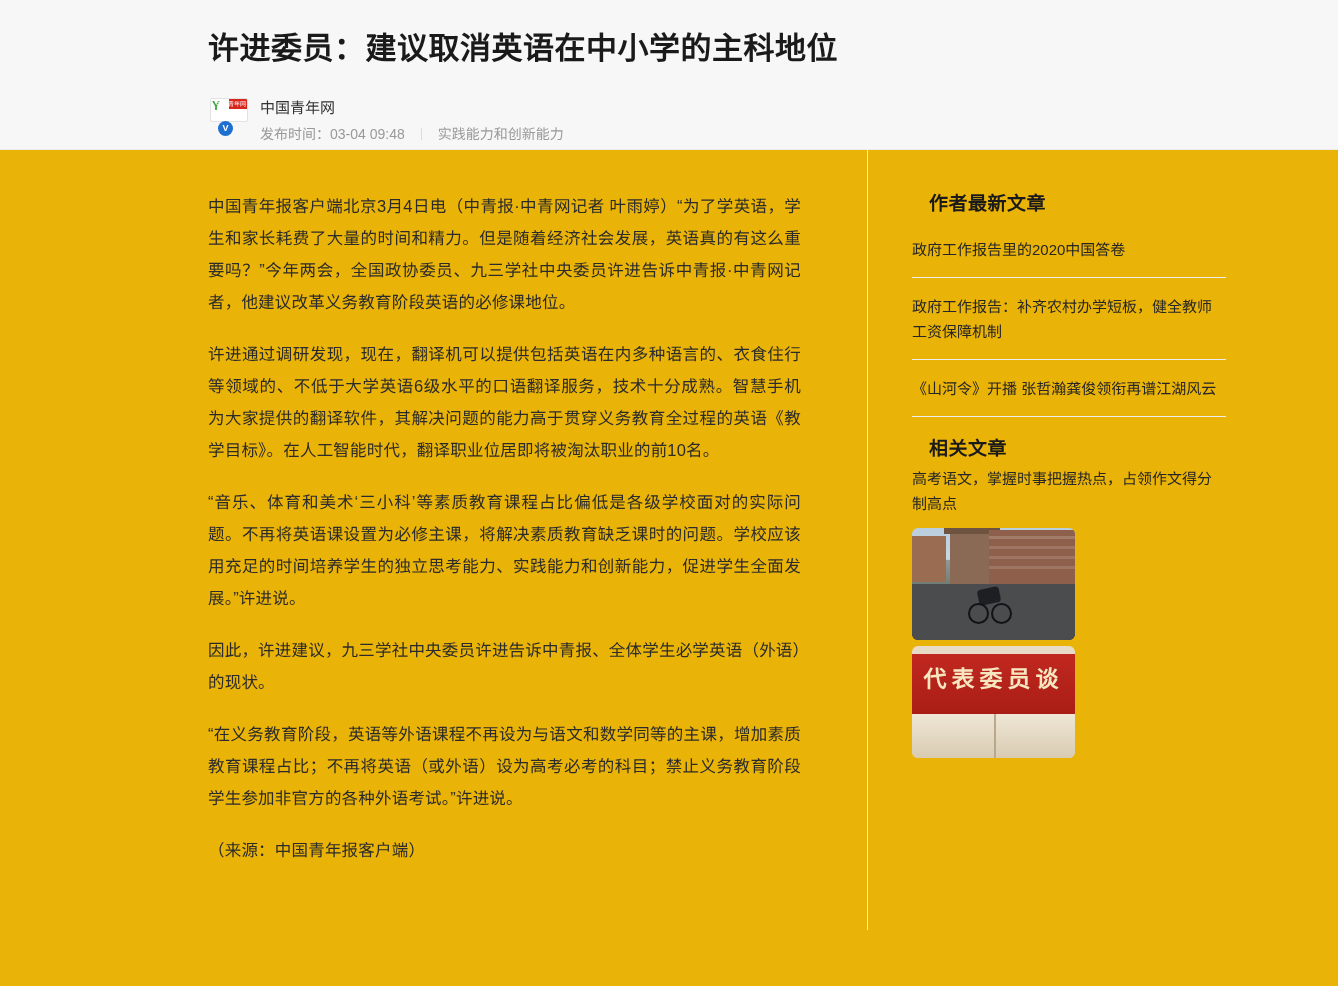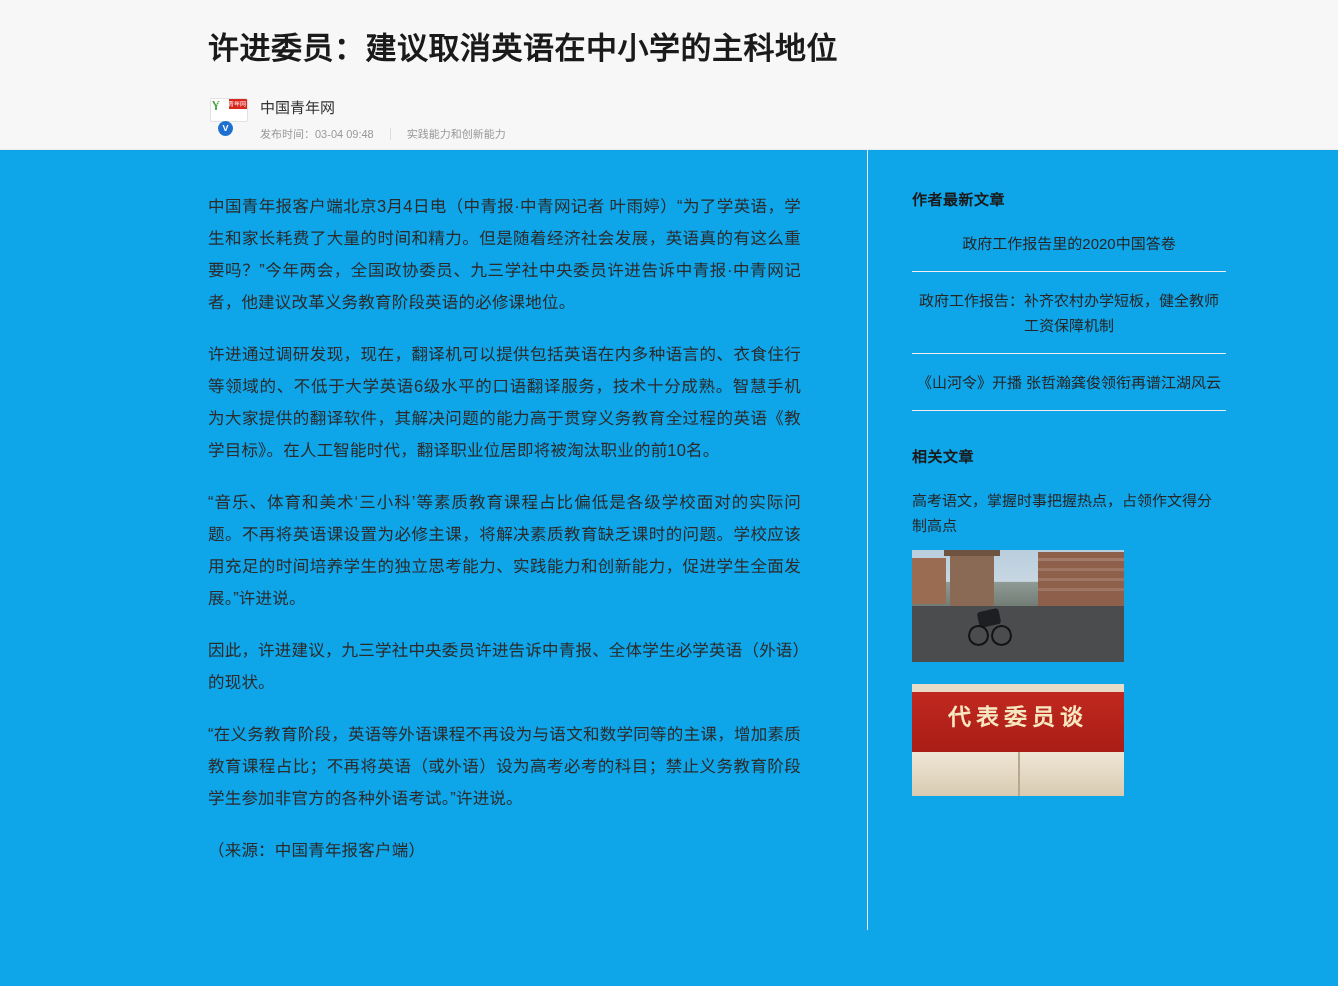--- a/index.html
+++ b/index.html
@@ -12,21 +12,21 @@
     height: 986px;
     background: #ffffff;
     font-family: "Liberation Sans", "DejaVu Sans", sans-serif;
     color: #222222;
     overflow: hidden;
   }
   .page {
     position: relative;
     width: 1338px;
     height: 986px;
-    background: #0ea5e9;
+    background: #eab308;
   }
 
   
   .header-band {
     background: #f7f7f7;
     border-bottom: 1px solid #ececec;
     padding: 28px 0 26px 0;
     height: 150px;
     box-sizing: border-box;
   }
@@ -115,21 +115,21 @@
   .byline-text {
     padding-top: 1px;
   }
   .source-name {
     font-size: 15px;
     color: #333333;
     line-height: 22px;
     margin-bottom: 6px;
   }
   .meta-row {
-    font-size: 11px;
+    font-size: 14px;
     color: #999999;
     line-height: 18px;
     display: flex;
     align-items: center;
   }
   .meta-sep {
     display: inline-block;
     width: 1px;
     height: 12px;
     background: #dcdcdc;
@@ -157,58 +157,57 @@
     letter-spacing: 0.2px;
   }
 
   
   .side-col {
     width: 470px;
     box-sizing: border-box;
     padding: 38px 112px 0 44px;
   }
   .side-title {
-    font-size: 15px;
+    font-size: 19px;
     font-weight: bold;
     color: #1a1a1a;
-    margin: 0 0 6px 0;
+    margin: 0 0 6px 17px;
     letter-spacing: 0.5px;
   }
   .side-list {
-    margin: 0 0 34px 0;
+    margin: 0 0 16px 0;
     padding: 0;
     list-style: none;
-    text-align: center;
   }
   .side-list li {
     border-bottom: 1px solid #eeeeee;
     padding: 16px 0 15px 0;
   }
   .side-list li a {
     font-size: 15px;
     line-height: 25px;
     color: #262626;
     text-decoration: none;
     display: block;
   }
   .rel-item {
-    margin-top: 22px;
+    margin-top: 6px;
   }
   .rel-title {
     font-size: 15px;
     line-height: 25px;
     color: #262626;
     text-decoration: none;
     display: block;
     margin-bottom: 12px;
   }
   .rel-thumb {
-    width: 212px;
+    width: 163px;
     height: 112px;
-    border-radius: 0;
+    border-radius: 6px;
     overflow: hidden;
     position: relative;
   }
 
   
   .thumb-bike {
     background: linear-gradient(#b9cede 0%, #c8d7e2 28%, #8f9a94 29%, #6f7a73 52%, #55585a 53%, #3c3e40 100%);
   }
   .thumb-bike .bldg-l {
     position: absolute; left: 0; top: 8px; width: 34px; height: 46px;

